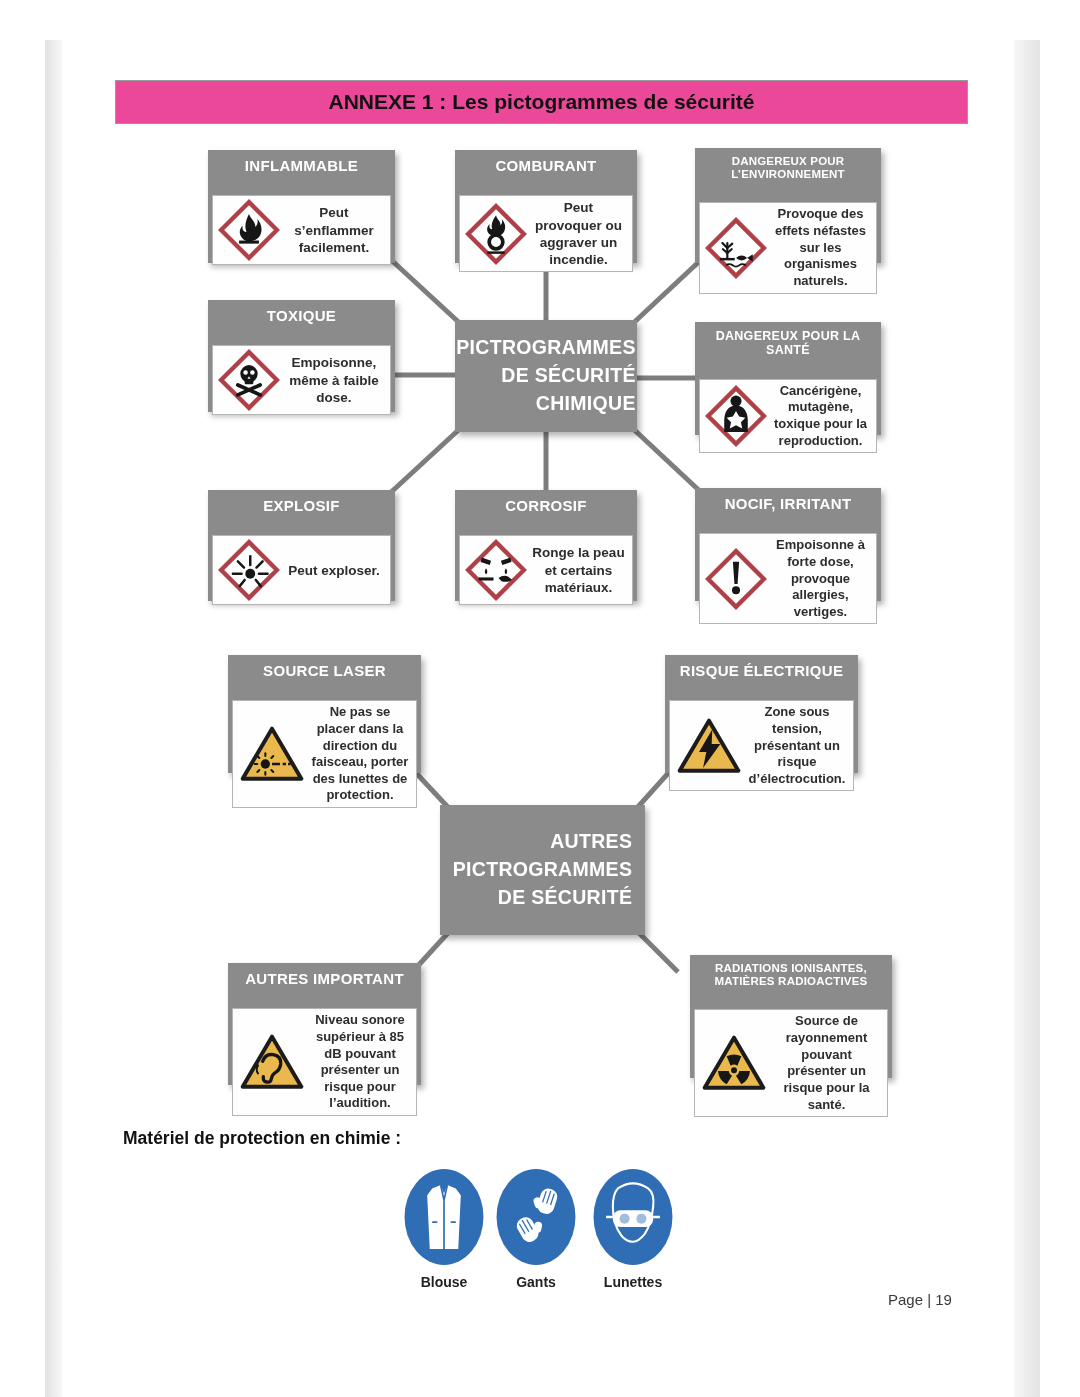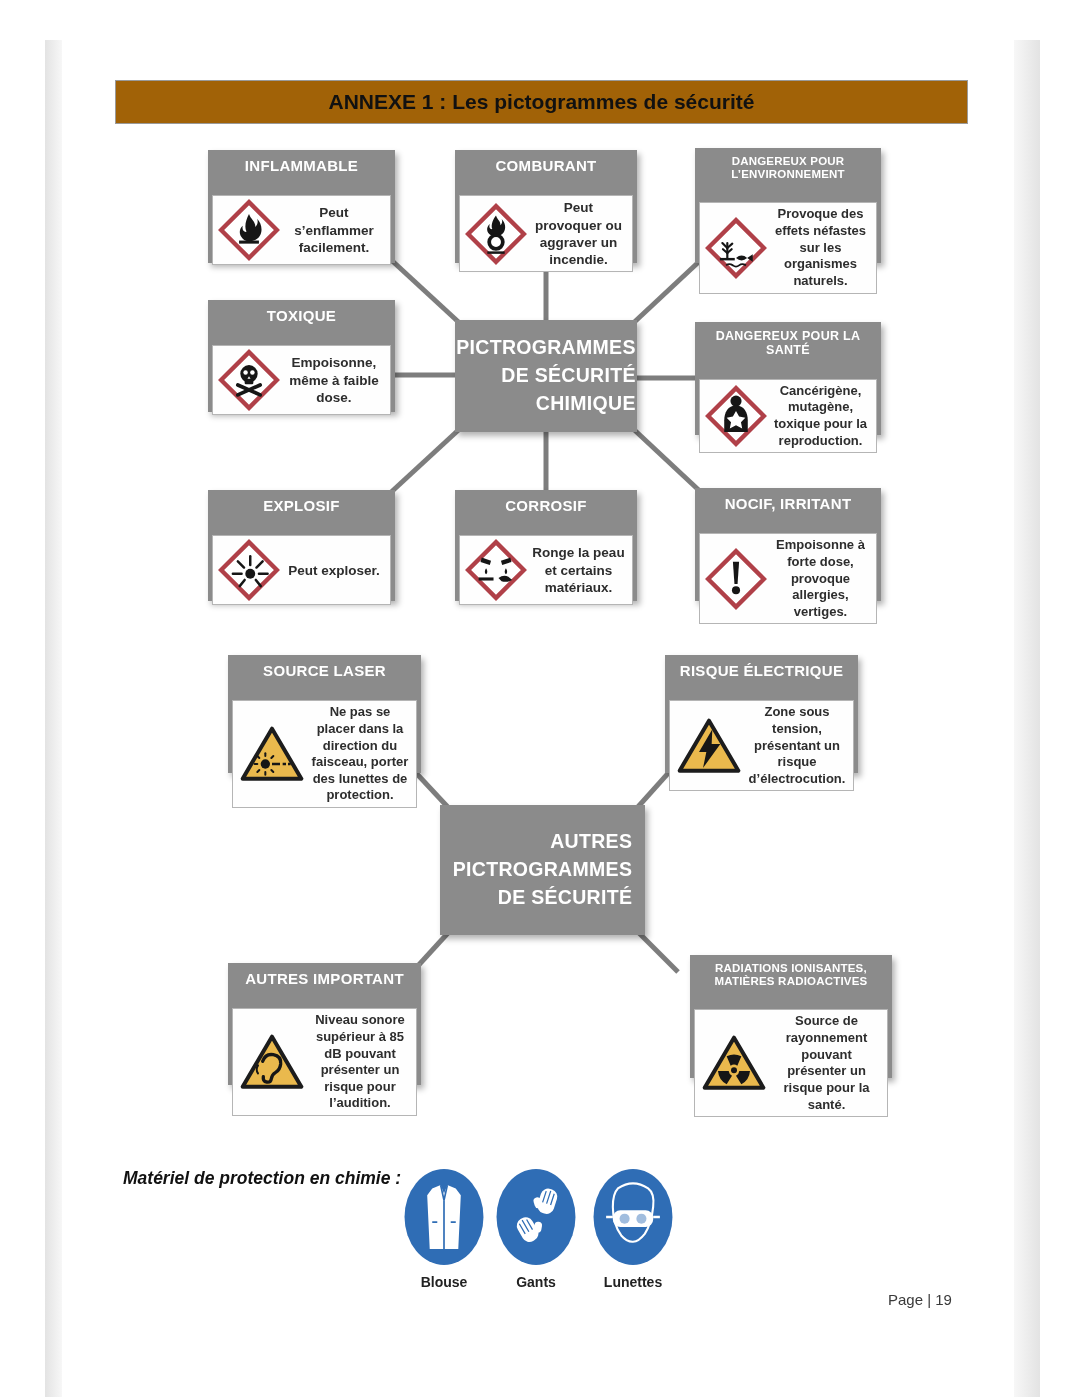--- a/index.html
+++ b/index.html
@@ -4,21 +4,21 @@
 <style>
   * { margin:0; padding:0; box-sizing:border-box; }
   body { background:#ffffff; font-family:"Liberation Sans", sans-serif; }
   #page { position:relative; width:1080px; height:1397px; background:#ffffff; overflow:hidden; }
 
   .page-edge { position:absolute; top:40px; bottom:0; background:linear-gradient(to right,#e3e3e3,#f7f7f7); }
   #edge-left { left:45px; width:17px; }
   #edge-right { left:1014px; width:26px; background:linear-gradient(to left,#e3e3e3,#f7f7f7); }
 
   .title-box { position:absolute; left:115px; top:80px; width:853px; height:44px;
-    border:1px solid #9a9a9a; background:#a16207; display:flex; align-items:center; justify-content:center;
+    border:1px solid #9a9a9a; background:#ec4899; display:flex; align-items:center; justify-content:center;
     font-size:21px; font-weight:700; color:#111; }
 
   #connectors { position:absolute; left:0; top:0; }
   .conn { stroke:#7d7d7d; stroke-width:5; }
 
   .hazard { position:absolute; background:#8b8b8b; padding:4px; display:flex; flex-direction:column;
     box-shadow:3px 4px 6px rgba(0,0,0,.3); }
   .hazard-header { color:#fff; font-weight:700; text-align:center; font-size:15px; padding:3px 2px 21px;
     line-height:1.15; white-space:pre-line; letter-spacing:.3px; }
   .hazard-header.small { font-size:11.5px; letter-spacing:.2px; }
@@ -30,21 +30,21 @@
   .ghs-icon { width:62px; height:62px; }
   .tri-icon { width:68px; height:60px; }
 
   .centerbox { position:absolute; background:#8b8b8b; color:#fff; font-weight:700; display:flex;
     align-items:center; justify-content:center; text-align:right; font-size:19.5px; line-height:1.42;
     white-space:pre-line; box-shadow:3px 4px 6px rgba(0,0,0,.3); letter-spacing:.3px; }
 
   .ghs-border { fill:#fff; stroke:#b04048; stroke-width:7; }
   .tri-border { fill:#eab94d; stroke:#1c1c1c; stroke-width:6; stroke-linejoin:round; }
 
-  .protection-heading { position:absolute; left:123px; top:1168px; font-size:17.5px; font-weight:700; color:#111;font-style:italic; }
+  .protection-heading { position:absolute; left:123px; top:1128px; font-size:17.5px; font-weight:700; color:#111; }
   .ppe-item { position:absolute; width:94px; display:flex; flex-direction:column; align-items:center; }
   .ppe-icon { width:84px; height:102px; }
   .ppe-label { margin-top:6px; font-size:14px; font-weight:600; color:#222; }
 
   .footer { position:absolute; left:888px; top:1291px; font-size:15px; color:#3a3a3a; }
 </style>
 </head>
 <body>
 
 <svg width="0" height="0" style="position:absolute">

